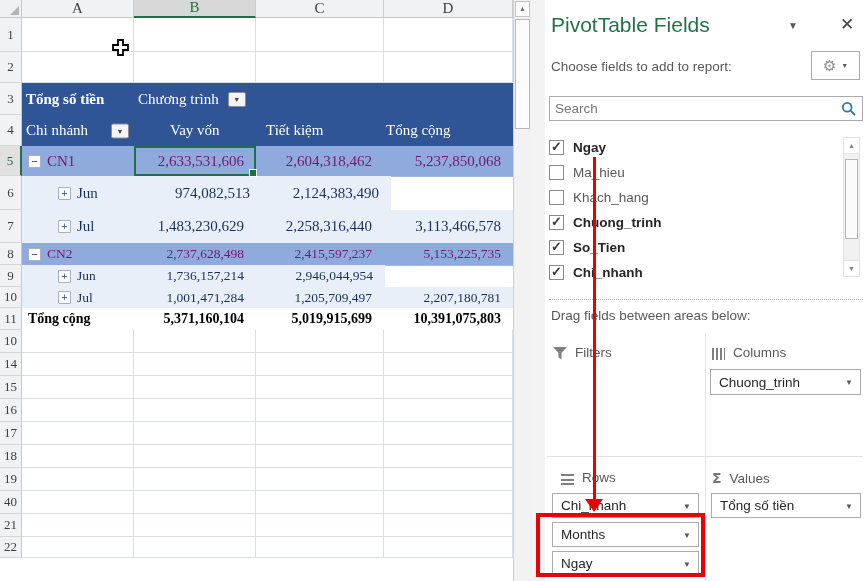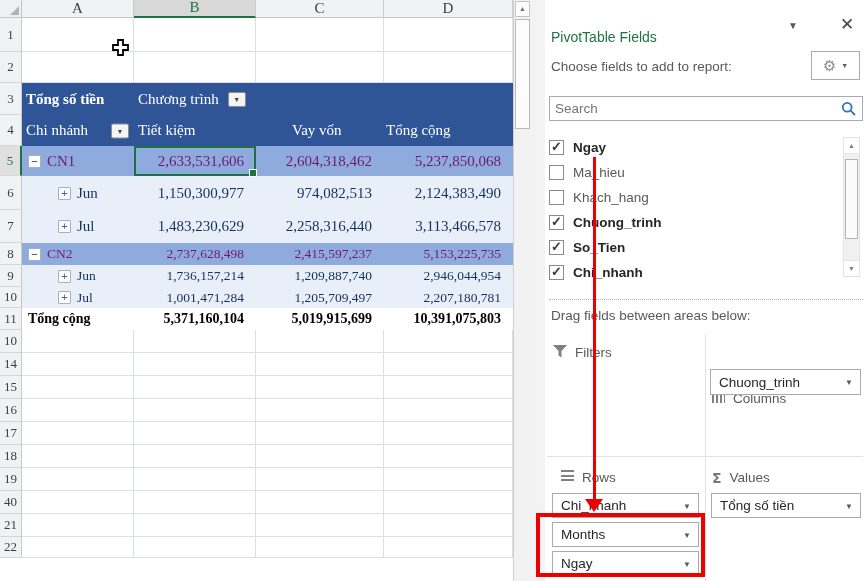--- a/index.html
+++ b/index.html
@@ -53,21 +53,21 @@
   .padl4{padding-left:4px;}.padl36{padding-left:36px;}.padl2{padding-left:2px;}
 
   
   .sheet-sb{position:absolute;left:513px;top:0;width:18px;height:581px;background:#F2F2F2;border-left:1px solid #CFCFCF;}
   .sb-up{position:absolute;left:1px;top:1px;right:1px;height:16px;background:#FDFDFD;border:1px solid #C3C3C3;text-align:center;font-size:7px;color:#707070;line-height:14px;}
   .sb-thumb{position:absolute;left:1px;top:19px;right:1px;height:110px;background:#FCFCFC;border:1px solid #B9B9B9;}
   .gutter{position:absolute;left:531px;top:0;width:14px;height:581px;background:#F3F3F3;}
 
   
   .panel{position:absolute;left:545px;top:0;width:321px;height:581px;background:#fff;font-family:"Liberation Sans",sans-serif;}
-  .p-title{position:absolute;left:6px;top:13px;font-size:14px;color:var(--title-green);margin-top:16px;}
+  .p-title{position:absolute;left:6px;top:13px;font-size:21px;color:var(--title-green);}
   .p-title-caret{position:absolute;left:243px;top:20px;font-size:10px;color:#595959;}
   .p-close{position:absolute;left:295px;top:14px;font-size:17px;color:#444;}
   .p-choose{position:absolute;left:6px;top:59px;font-size:13.5px;color:#595959;}
   .p-gear{position:absolute;left:266px;top:51px;width:49px;height:29px;border:1px solid #ABABAB;background:#fff;display:flex;align-items:center;justify-content:center;gap:5px;}
   .gear-glyph{font-size:15px;color:#8C8C8C;}
   .mini-caret{font-size:7px;color:#595959;}
   .p-search{position:absolute;left:4px;top:96px;width:314px;height:25px;border:1px solid #ABABAB;background:#fff;}
   .p-search input{width:100%;height:100%;border:none;outline:none;padding:0 26px 0 5px;font-size:13.5px;color:#0369a1;font-family:"Liberation Sans",sans-serif;background:transparent;}
   .p-search svg{position:absolute;right:5px;top:4px;}
   .p-list{position:absolute;left:4px;top:135px;width:294px;}
@@ -78,21 +78,21 @@
   .fitem.checked .flab{font-weight:bold;color:#262626;}
   .p-list-sb{position:absolute;left:298px;top:137px;width:17px;height:140px;background:#F1F1F1;border:1px solid #E3E3E3;}
   .plsb-up,.plsb-down{position:absolute;left:0;right:0;height:16px;background:#FFF;text-align:center;font-size:7px;color:#808080;line-height:15px;}
   .plsb-up{top:0;border-bottom:1px solid #E3E3E3;}
   .plsb-down{bottom:0;border-top:1px solid #E3E3E3;}
   .plsb-thumb{position:absolute;left:1px;right:1px;top:21px;height:80px;background:#FBFBFB;border:1px solid #B4B4B4;}
   .p-dots{position:absolute;left:4px;top:299px;width:314px;border-top:1px dotted #ACACAC;}
   .p-drag{position:absolute;left:6px;top:308px;font-size:13.5px;color:#595959;}
   .p-vdiv{position:absolute;left:160px;top:334px;width:1px;height:247px;background:#E2E2E2;}
   .p-hdiv{position:absolute;left:2px;top:456px;width:316px;height:1px;background:#E2E2E2;}
-  .p-ahead{position:absolute;display:flex;align-items:flex-start;gap:8px;color:#595959;font-size:13.5px;}
+  .p-ahead{position:absolute;display:flex;align-items:flex-end;gap:8px;color:#595959;font-size:13.5px;}
   .ic-rows{display:inline-block;width:13px;height:11px;border-top:2px solid #808080;border-bottom:2px solid #808080;background:linear-gradient(to bottom,transparent 2px,#808080 2px,#808080 4px,transparent 4px,transparent 6px,#808080 6px,#808080 8px,transparent 8px);background-position:0 1px;background-repeat:no-repeat;background-size:13px 9px;}
   .ic-cols{display:inline-block;width:13px;height:12px;background:repeating-linear-gradient(to right,#808080 0 2px,transparent 2px 4px);}
   .ic-sigma{font-size:14px;color:#777;font-weight:bold;font-family:"DejaVu Sans",sans-serif;}
   .pill{position:absolute;border:1px solid #ABABAB;background:#fff;font-size:13.5px;color:#262626;display:flex;align-items:center;padding:0 22px 0 8px;height:25px;}
   .pcaret{position:absolute;right:7px;top:50%;transform:translateY(-50%);font-size:8px;color:#595959;}
 
   
   .ann-line{position:absolute;left:593px;top:157px;width:3px;height:344px;background:var(--annotation-red);z-index:40;}
   .ann-head{position:absolute;left:585px;top:499px;width:0;height:0;border-left:9px solid transparent;border-right:9px solid transparent;border-top:13px solid var(--annotation-red);z-index:40;}
   .ann-box{position:absolute;left:536px;top:513px;width:169px;height:64px;border:4px solid var(--annotation-red);z-index:39;}
@@ -138,43 +138,42 @@
       <div class="cell w-c ph"></div>
       <div class="cell w-d ph"></div>
     </div>
 
     <div class="row h31">
       <div class="rn">4</div>
       <div class="cell w-a ph padl4 rel">
         <span>Chi nhánh</span>
         <span class="flt abs"></span>
       </div>
+      <div class="cell w-c ph padl36">Vay vốn</div>
       <div class="cell w-b ph padl4">Tiết kiệm</div>
-      <div class="cell w-c ph padl36">Vay vốn</div>
       <div class="cell w-d ph padl2">Tổng cộng</div>
     </div>
 
     <div class="row h30">
       <div class="rn selected">5</div>
       <div class="cell w-a pr pr-mid lab">
         <span class="exp minus"></span>
         <span>CN1</span>
       </div>
       <div class="cell w-b pr pr-mid num selcell">2,633,531,606</div>
       <div class="cell w-c pr pr-mid num">2,604,318,462</div>
       <div class="cell w-d pr pr-mid num">5,237,850,068</div>
     </div>
 
     <div class="row h34 paleline">
       <div class="rn">6</div>
       <div class="cell w-a pr pr-pale lab sub">
         <span class="exp plus"></span>
         <span>Jun</span>
       </div>
-      <div class="cell w-b pr pr-pale num">1,150,300,977</div>
       <div class="cell w-c pr pr-pale num">974,082,513</div>
       <div class="cell w-d pr pr-pale num">2,124,383,490</div>
     </div>
 
     <div class="row h33 paleline">
       <div class="rn">7</div>
       <div class="cell w-a pr pr-pale lab sub">
         <span class="exp plus"></span>
         <span>Jul</span>
       </div>
@@ -194,21 +193,20 @@
       <div class="cell w-d pr pr-mid num sm">5,153,225,735</div>
     </div>
 
     <div class="row h22 paleline">
       <div class="rn">9</div>
       <div class="cell w-a pr pr-pale lab sub sm">
         <span class="exp plus"></span>
         <span>Jun</span>
       </div>
       <div class="cell w-b pr pr-pale num sm">1,736,157,214</div>
-      <div class="cell w-c pr pr-pale num sm">1,209,887,740</div>
       <div class="cell w-d pr pr-pale num sm">2,946,044,954</div>
     </div>
 
     <div class="row h21 paleline">
       <div class="rn">10</div>
       <div class="cell w-a pr pr-pale lab sub sm">
         <span class="exp plus"></span>
         <span>Jul</span>
       </div>
       <div class="cell w-b pr pr-pale num sm">1,001,471,284</div>
@@ -359,21 +357,21 @@
 
     <div class="p-vdiv"></div>
     <div class="p-hdiv"></div>
 
     <div class="p-ahead" style="left:8px;top:345px;">
       <svg width="14" height="13" viewBox="0 0 14 13">
         <polygon points="0,0 14,0 8.5,6 8.5,12.5 5.5,10.5 5.5,6" fill="#808080"></polygon>
       </svg>
       <span>Filters</span>
     </div>
-    <div class="p-ahead" style="left:167px;top:345px;margin-top:46px;">
+    <div class="p-ahead" style="left:167px;top:345px;">
       <span class="ic-cols"></span>
       <span>Columns</span>
     </div>
     <div class="pill" style="left:165px;top:369px;width:151px;height:26px;">
       <span>Chuong_trinh</span>
       <span class="pcaret">▼</span>
     </div>
 
     <div class="p-ahead" style="left:16px;top:470px;">
       <span class="ic-rows"></span>

